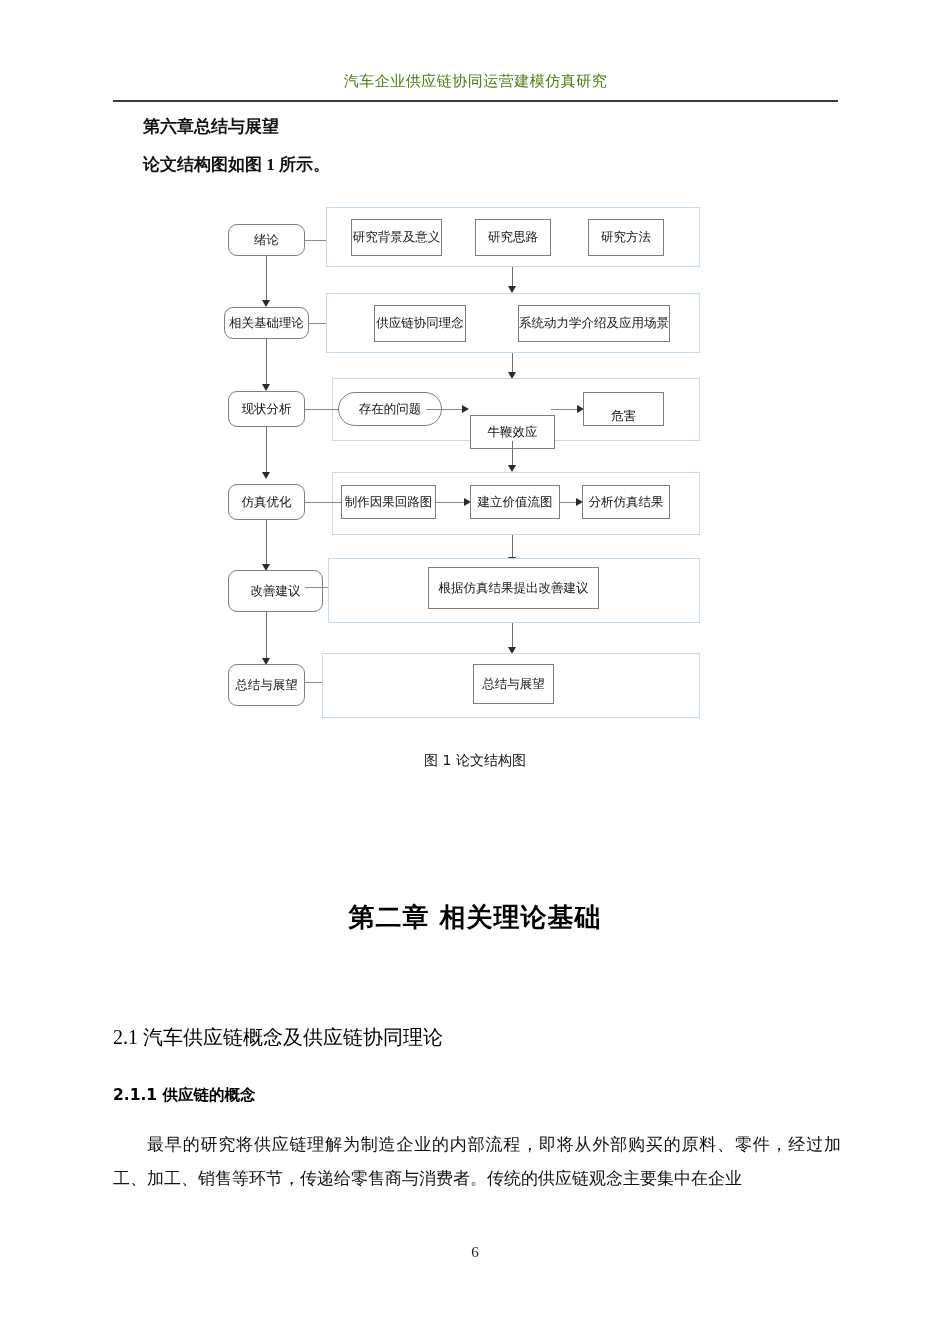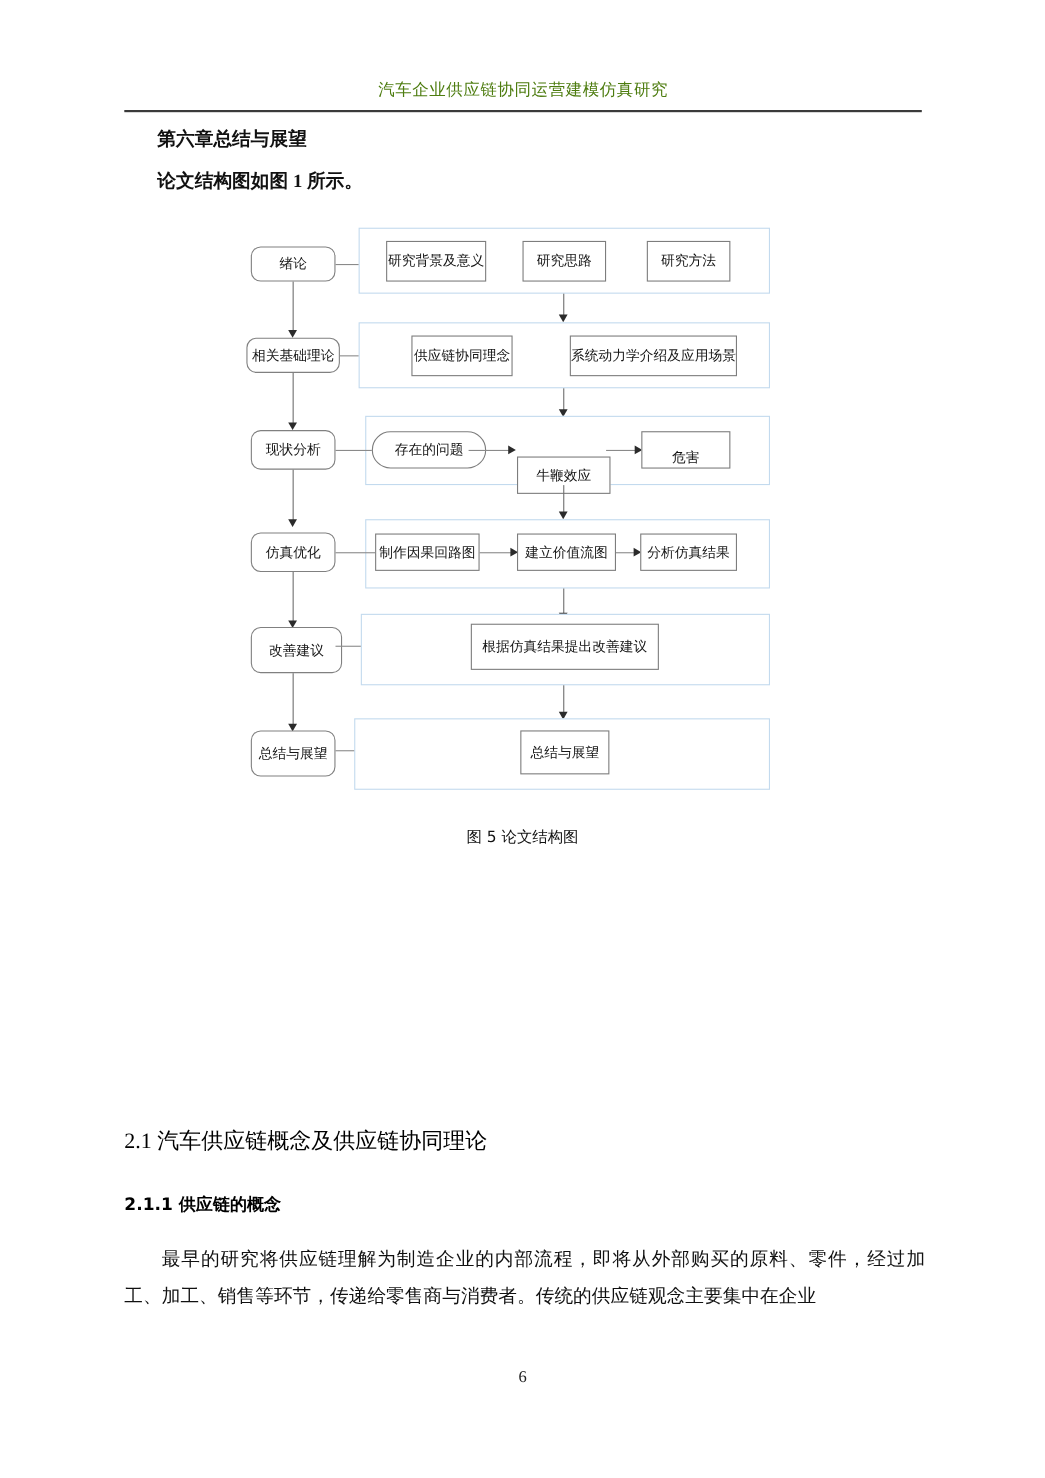--- a/index.html
+++ b/index.html
@@ -291,21 +291,21 @@
       <span>分析仿真结果</span>
     </div>
 
     <div class="conn-v" style="left:512px; top:535px; height:24px;"></div>
     <div class="arrow-down" style="left:508px; top:557px;"></div>
 
     <div class="conn-v" style="left:266px; top:520px; height:46px;"></div>
     <div class="arrow-down" style="left:262px; top:564px;"></div>
 
     <div class="group-box" style="left:328px; top:558px; width:372px; height:65px;"></div>
-    <div class="node-left" style="left:228px; top:570px; width:83px; height:42px;align-items:center;">
+    <div class="node-left" style="left:228px; top:570px; width:95px; height:42px;align-items:center;">
       <span>改善建议</span>
     </div>
     <div class="conn-h" style="left:305px; top:587px; width:23px;"></div>
     <div class="node-inner" style="left:428px; top:567px; width:171px; height:42px;">
       <span>根据仿真结果提出改善建议</span>
     </div>
 
     <div class="conn-v" style="left:512px; top:623px; height:26px;"></div>
     <div class="arrow-down" style="left:508px; top:647px;"></div>
 
@@ -316,22 +316,23 @@
     <div class="node-left" style="left:228px; top:664px; width:77px; height:42px;">
       <span>总结与展望</span>
     </div>
     <div class="conn-h" style="left:305px; top:682px; width:17px;"></div>
     <div class="node-inner" style="left:473px; top:664px; width:81px; height:40px;">
       <span>总结与展望</span>
     </div>
 
   </div>
 
-  <div class="fig-caption">图 5  论文结构图</div>
-
+  <div class="fig-caption">图 1  论文结构图</div>
+
+  <div class="chapter-title">第二章  相关理论基础</div>
 
   <div class="section-h2">2.1 汽车供应链概念及供应链协同理论</div>
   <div class="section-h3">2.1.1 供应链的概念</div>
 
   <div class="body-par">最早的研究将供应链理解为制造企业的内部流程，即将从外部购买的原料、零件，经过加工、加工、销售等环节，传递给零售商与消费者。传统的供应链观念主要集中在企业</div>
 
   <div class="page-number">6</div>
 
 </div>
 

